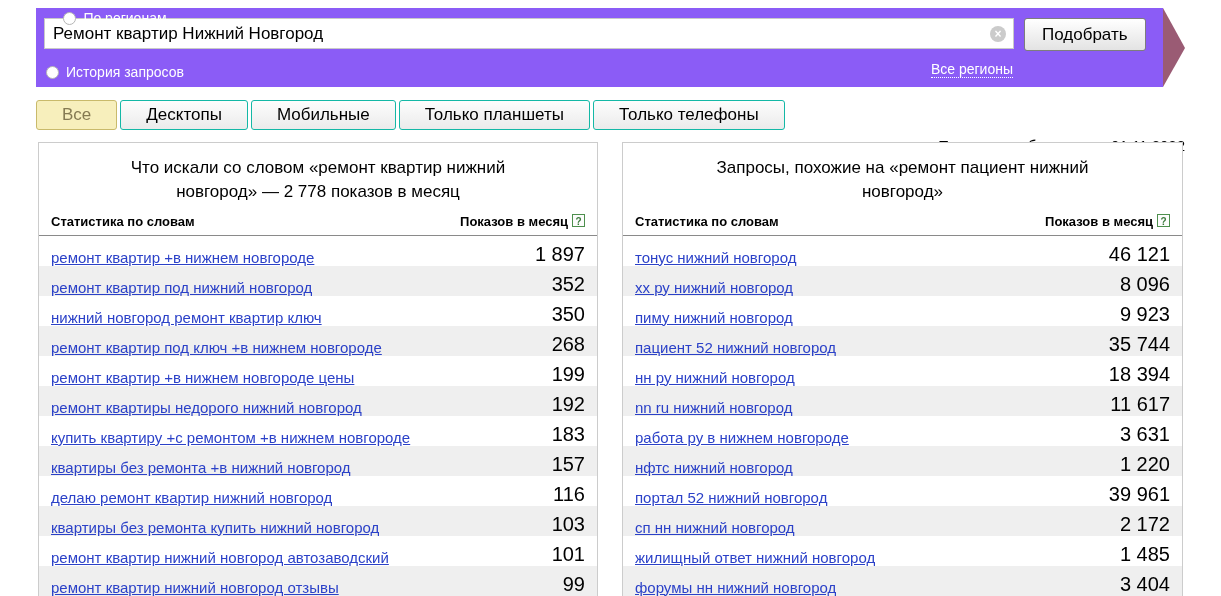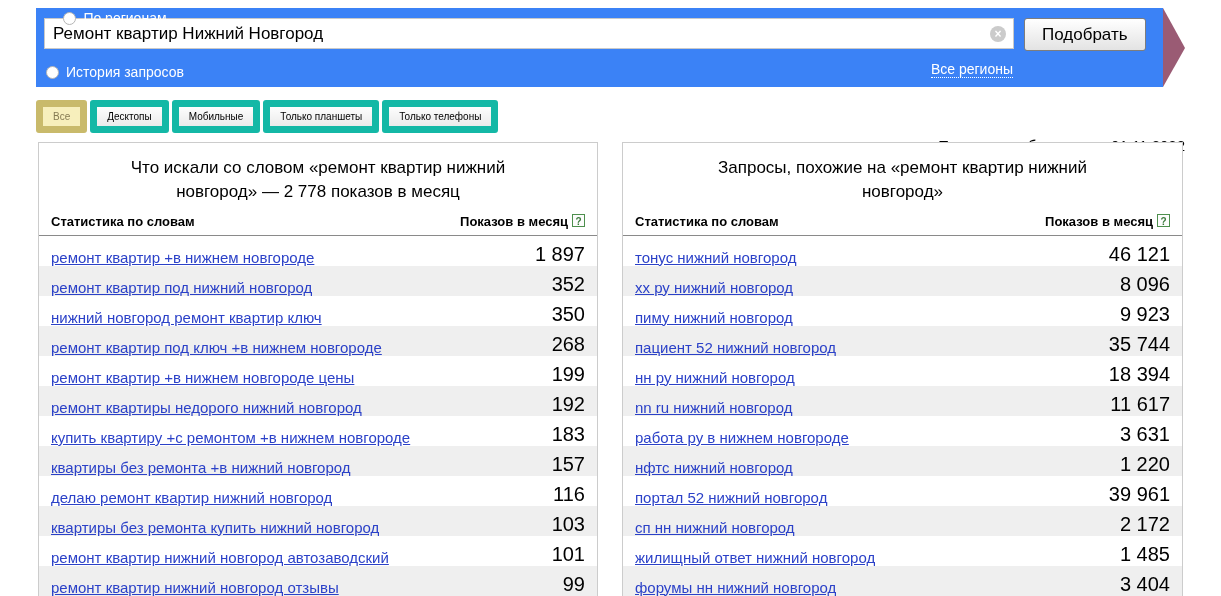--- a/index.html
+++ b/index.html
@@ -1,20 +1,20 @@
 <!DOCTYPE html>
 <html><head>
 <meta charset="utf-8">
 <style>
   * { margin:0; padding:0; box-sizing:border-box; }
   body { font-family:"Liberation Sans", sans-serif; background:#fff; }
   .page { position:relative; width:1221px; height:596px; overflow:hidden; background:#fff; }
 
   
-  .topbar { position:absolute; left:36px; top:8px; width:1127px; height:79px; background:#3b82f6; }
+  .topbar { position:absolute; left:36px; top:8px; width:1127px; height:79px; background:#8b5cf6; }
   .topbar-arrow { position:absolute; left:1163px; top:8px; width:0; height:0;
     border-top:40px solid transparent; border-bottom:39px solid transparent; border-left:22px solid #9a5b74; }
   .search-input { position:absolute; left:8px; top:10px; width:970px; height:31px;
     border:1px solid #c9c9c9; background:#fff; font:17px "Liberation Sans", sans-serif;
     padding:0 30px 0 8px; color:#000; }
   .clear-icon { position:absolute; left:954px; top:18px; width:16px; height:16px; border-radius:50%;
     background:#cbcbcb; color:#fff; font:bold 12px/16px "Liberation Sans", sans-serif; text-align:center; cursor:pointer; }
   .submit-btn { position:absolute; left:988px; top:10px; height:33px; padding:0 17px;
     font:17px "Liberation Sans", sans-serif; color:#000; background:linear-gradient(#ffffff,#e3e3e3);
     border:1px solid #7d7d7d; border-radius:3px; cursor:pointer; }
@@ -22,21 +22,21 @@
   .radio-item { display:flex; align-items:center; gap:7px; color:#fff; font-size:14px; cursor:pointer; }
   .radio { width:13px; height:13px; border-radius:50%; background:#fff; border:1px solid #b5b5b5; position:relative; }
   .radio.sel { border:1px solid #1c4fd1; }
   .radio.sel::after { content:""; position:absolute; left:2px; top:2px; right:2px; bottom:2px;
     border-radius:50%; background:#1c4fd1; }
   .all-regions { position:absolute; right:150px; bottom:9px; color:#fff; font-size:14px;
     border-bottom:1px dotted #fff; cursor:pointer; }
 
   
   .tabs { position:absolute; left:36px; top:100px; display:flex; gap:3px; }
-  .tab { padding:4px 10px; font-size:10px; color:#000; border:7px solid #14b8a6; border-radius:3px;
+  .tab { padding:4px 25px; font-size:17px; color:#000; border:1px solid #14b8a6; border-radius:3px;
     background:linear-gradient(#fdfdfd,#ebebeb); cursor:pointer; }
   .tab.active { background:#f7efbc; border-color:#c9ba6b; color:#857a52; }
   .last-update { position:absolute; right:36px; top:105px; font-size:15px; color:#000;margin-top:32px; }
 
   
   .panel { position:absolute; top:142px; background:#fff; border:1px solid #ccc; height:470px; overflow:hidden; }
   .panel.left { left:38px; width:560px; }
   .panel.right { left:622px; width:561px; }
   .panel-title { margin:13px 58px 8px; text-align:center; font-size:17px; line-height:1.4; color:#000; }
   .thead { display:flex; justify-content:space-between; align-items:flex-end;
@@ -138,21 +138,21 @@
           <span class="num">101</span>
         </div>
       <div class="row">
           <a>ремонт квартир нижний новгород отзывы</a>
           <span class="num">99</span>
         </div>
     </div>
   </div>
 
   <div class="panel right">
-    <div class="panel-title">Запросы, похожие на «ремонт квартир нижний новгород»</div>
+    <div class="panel-title">Запросы, похожие на «ремонт пациент нижний новгород»</div>
     <div class="thead">
       <span class="col">Статистика по словам</span>
       <span class="col"><span>Показов в месяц</span><span class="help">?</span></span>
     </div>
     <div>
       <div class="row">
           <a>тонус нижний новгород</a>
           <span class="num">46 121</span>
         </div>
       <div class="row">

